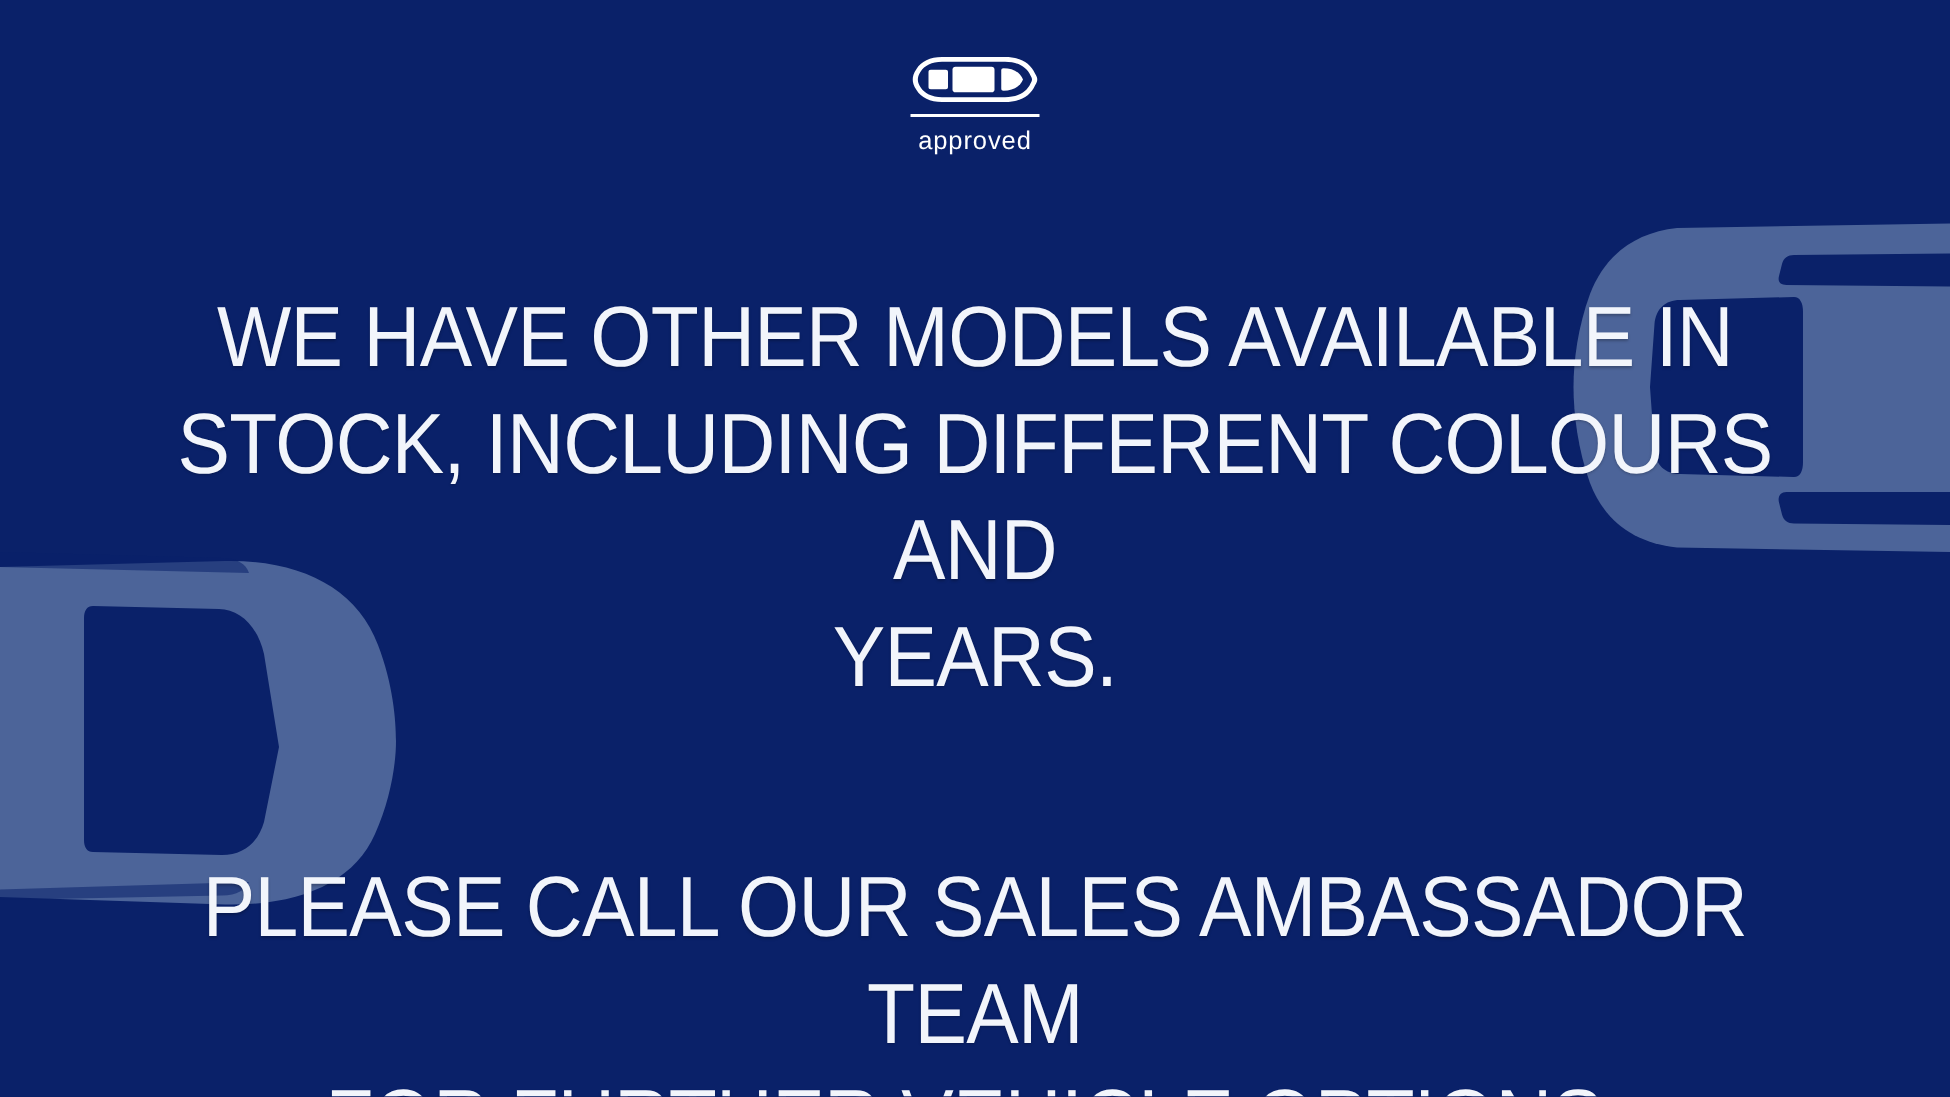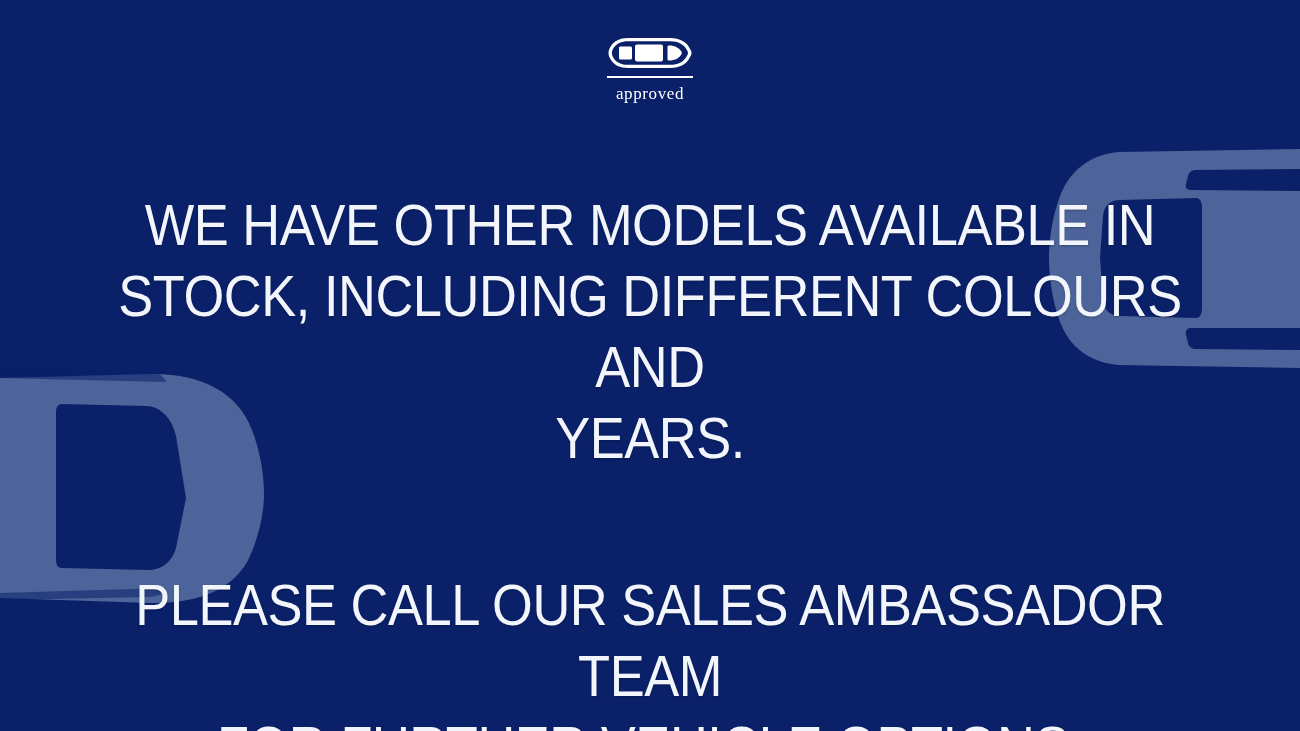--- a/index.html
+++ b/index.html
@@ -55,21 +55,21 @@
     margin-top: 6px;
   }
 
   .logo-word {
     margin-top: 7px;
     color: #ffffff;
     font-size: 17px;
     letter-spacing: 0.6px;
     font-weight: 400;
     line-height: 1;
-    font-family: Liberation Serif, serif;
+    font-family: Liberation Sans, sans-serif;
   }
 
   
   .message {
     position: absolute;
     top: 190px;
     left: 0;
     width: 1300px;
     z-index: 5;
     text-align: center;

